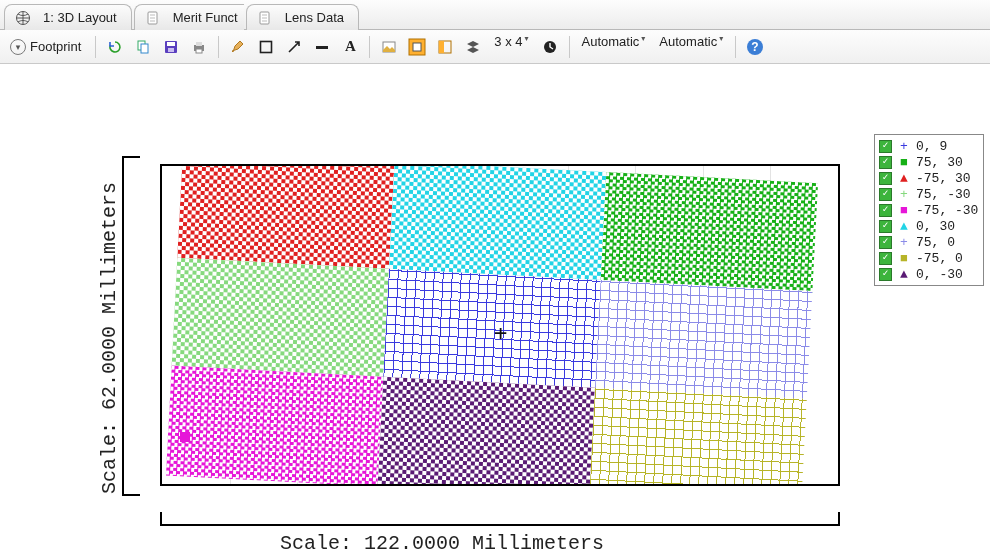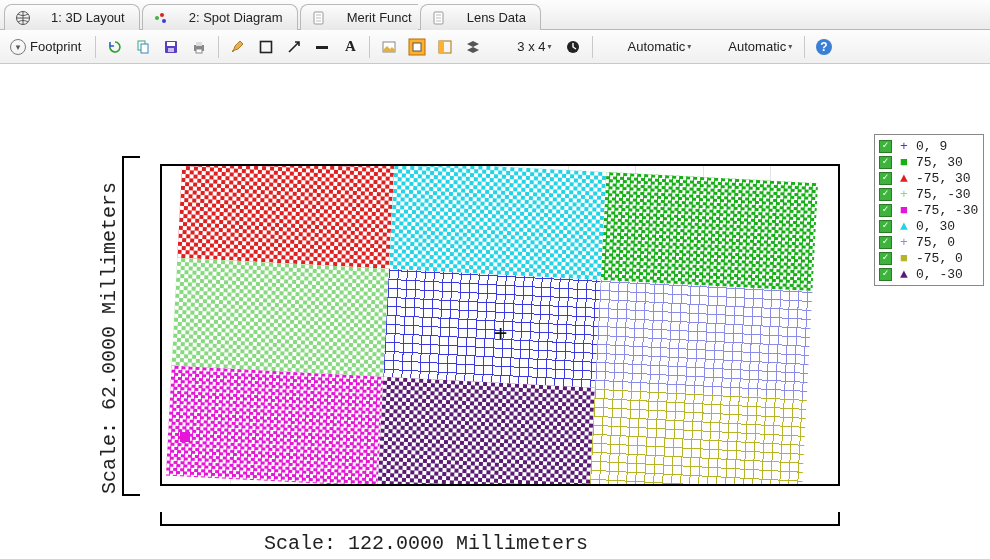--- a/index.html
+++ b/index.html
@@ -19,21 +19,21 @@
     display: flex;
     align-items: flex-end;
     height: 30px;
     background: linear-gradient(#fdfdfd, #ececec);
     border-bottom: 1px solid #b8b8b8;
     padding-left: 4px;
   }
   .tab {
     display: flex;
     align-items: center;
-    gap: 20px;
+    gap: 12px;
     height: 26px;
     padding: 0 14px 0 10px;
     border: 1px solid #b8b8b8;
     border-bottom: none;
     border-top-left-radius: 8px;
     border-top-right-radius: 8px;
     background: linear-gradient(#fcfcfc, #e8e8e8);
     margin-right: 2px;
     cursor: pointer;
     white-space: nowrap;
@@ -87,27 +87,26 @@
     border: 1px solid #7a7a7a;
     border-radius: 50%;
     display: inline-flex;
     align-items: center;
     justify-content: center;
     font-size: 9px;
     color: #555;
   }
   .text-btn {
     display: flex;
-    align-items: center;
+    align-items: flex-start;
     gap: 2px;
     height: 26px;
     padding: 0 6px;
     cursor: pointer;
     border-radius: 3px;
-    margin-left: 23px;
   }
   .caret {
     font-size: 8px;
     color: #555;
   }
 
   
   .canvas {
     position: relative;
     width: 990px;
@@ -120,21 +119,21 @@
     top: 80px;
     transform: rotate(-90deg);
     transform-origin: left top;
     font-family: "Courier New", monospace;
     font-size: 20px;
     white-space: nowrap;
   }
   .ylabel-pos { left: 98px; top: 430px; }
   .xlabel {
     position: absolute;
-    left: 264px;
+    left: 280px;
     top: 468px;
     font-family: "Courier New", monospace;
     font-size: 20px;
   }
   .bracket-y {
     position: absolute;
     left: 122px;
     top: 92px;
     width: 18px;
     height: 340px;
@@ -253,30 +252,20 @@
 <div class="tabstrip">
   <div class="tab">
     <span class="ticon">
       <svg width="16" height="16" viewBox="0 0 16 16">
           <circle cx="8" cy="8" r="6.5" fill="none" stroke="#555"></circle>
           <path d="M1.5 8h13M8 1.5v13M3 4c3 2 7 2 10 0M3 12c3-2 7-2 10 0" stroke="#555" fill="none"></path>
         </svg>
     </span>
     <span>1: 3D Layout</span>
   </div>
-  <div class="tab">
-    <span class="ticon">
-      <svg width="16" height="16">
-          <circle cx="4" cy="8" r="2" fill="#3cb43c"></circle>
-          <circle cx="9" cy="5" r="2" fill="#e02020"></circle>
-          <circle cx="11" cy="11" r="2" fill="#3a3adf"></circle>
-        </svg>
-    </span>
-    <span>2: Spot Diagram</span>
-  </div>
   <div class="tab cut">
     <span class="ticon">
       <svg width="16" height="16">
           <rect x="3" y="2" width="9" height="12" rx="1" fill="#fff" stroke="#999"></rect>
           <path d="M5 5h5M5 8h5M5 11h5" stroke="#bbb"></path>
         </svg>
     </span>
     <span>Merit Funct</span>
   </div>
   <div class="tab">

